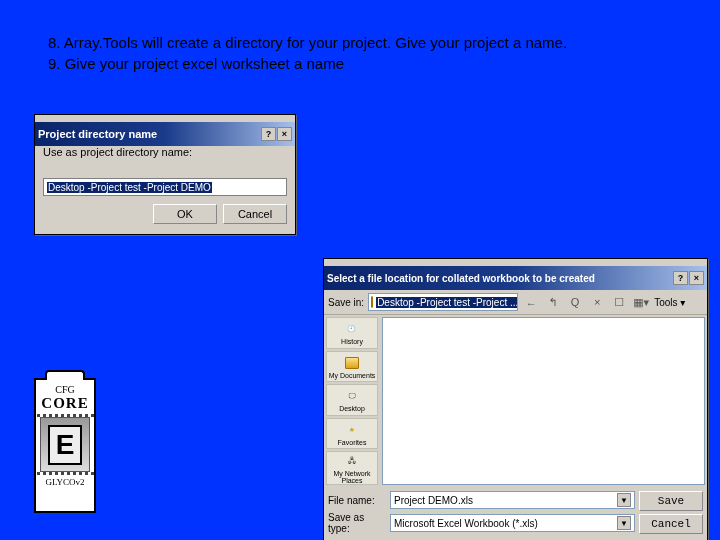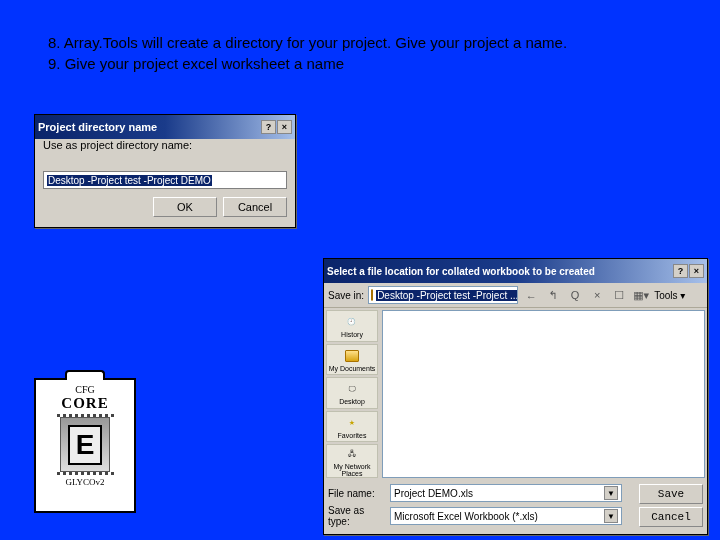--- a/index.html
+++ b/index.html
@@ -30,20 +30,21 @@
 .titlebar {
   background: linear-gradient(90deg,#0a246a 0%,#1a3b8a 50%,#a6c0ea 100%);
   color: #fff;
   padding: 12px 3px;
   height: 18px;
   display: flex;
   align-items: center;
   justify-content: space-between;
   font-weight: bold;
   font-size: 11px;
+  margin-top: 7px;
 }
 .titlebar .btns { display: flex; gap:1px; }
 .titlebar .tb {
   width: 15px; height: 14px;
   background: #d4d0c8;
   border: 1px solid #888;
   color: #000;
   font-size: 9px;
   display: flex; align-items:center; justify-content:center;
   font-family: Arial;
@@ -141,39 +142,39 @@
   display:flex;align-items:center;justify-content:center;
 }
 .filelist{
   flex:1; background:#fff;
   border:1px solid #7f9db9;
   margin:2px;
 }
 .bottom {
   display:flex;
   padding:4px;
-  gap:17px;
+  gap:4px;
 }
 .bottom .left { flex:1; }
 .field-row{display:flex;align-items:center;gap:4px;margin-bottom:3px;}
 .field-row .flbl{width:58px;font-size:10px;}
 .field-row .combo{
   flex:1;height:18px;background:#fff;
   border:1px solid #7f9db9;
   display:flex;align-items:center;
   padding:0 3px;font-size:10px;
   justify-content:space-between;
 }
 .combo .dd{width:14px;height:14px;background:#d4d0c8;border:1px solid #888;display:flex;align-items:center;justify-content:center;font-size:8px;}
 .bottom .right{display:flex;flex-direction:column;gap:3px;font-family:Liberation Mono, monospace;}
 
 .logo {
   position:absolute;
   left:34px; top:378px;
-  width:102px; height:135px;
+  width:62px; height:135px;
   background:#fff;
   border:2px solid #000;
   display:flex; flex-direction:column;
   align-items:center;
   padding:6px 4px;
   font-family: Georgia, 'Times New Roman', serif;
 }
 .logo .tab{
   width:40px;height:10px;
   border:2px solid #000;border-bottom:0;

